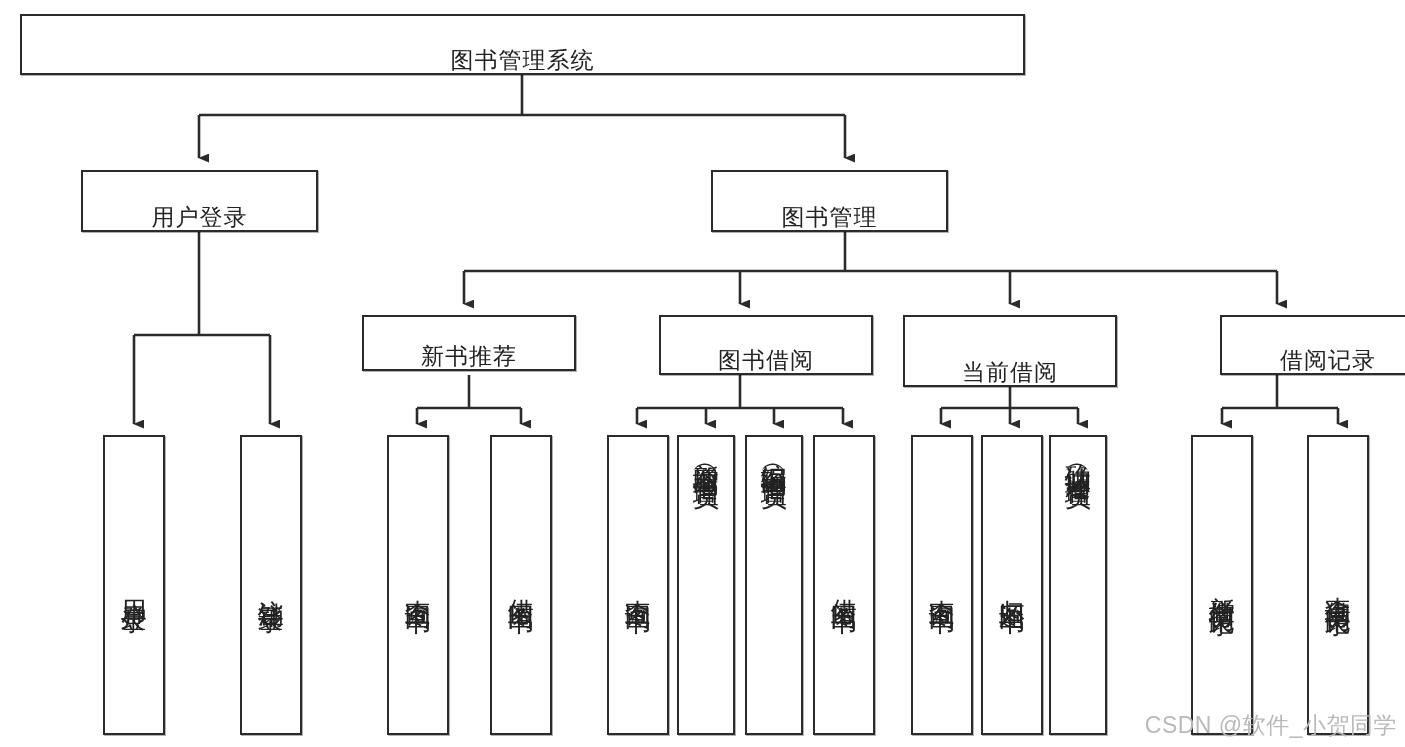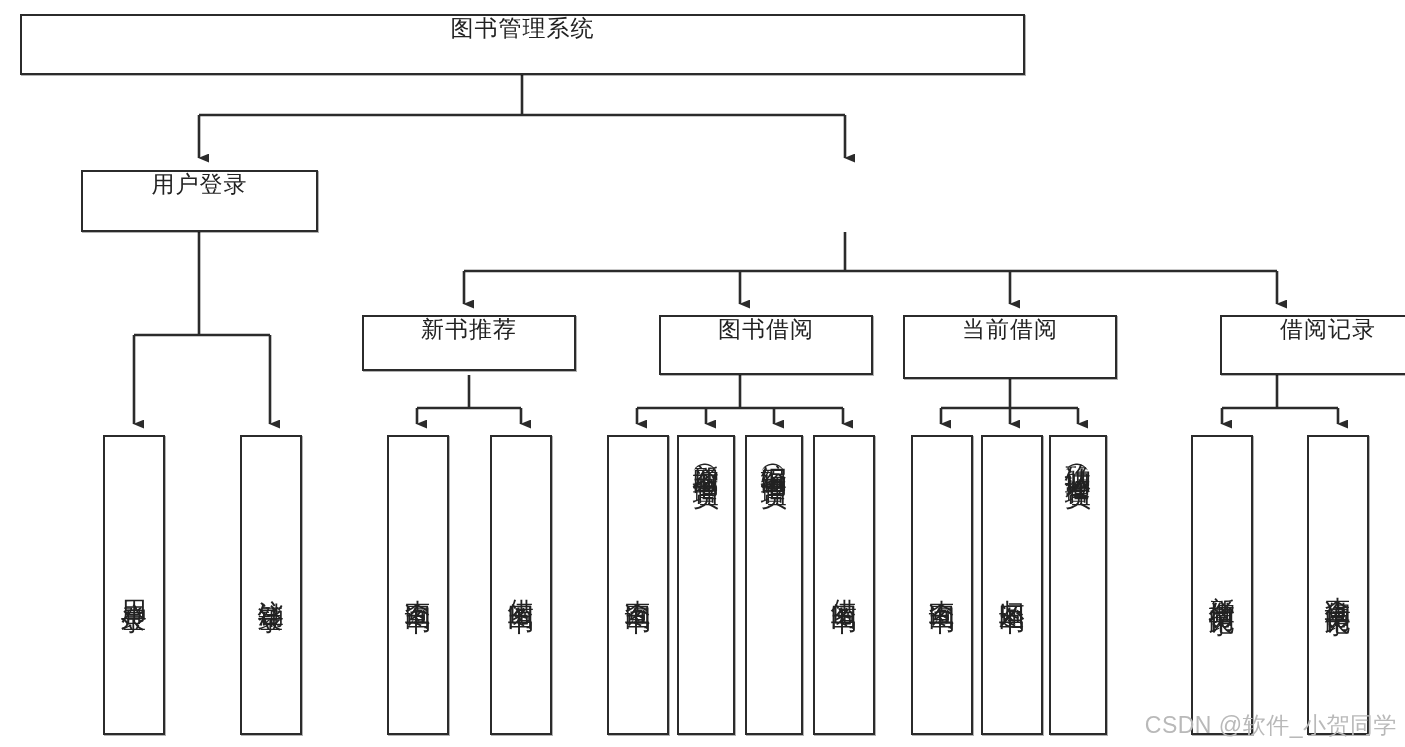--- a/index.html
+++ b/index.html
@@ -26,21 +26,21 @@
     width: 1405px;
     height: 747px;
     pointer-events: none;
   }
   .node {
     position: absolute;
     box-sizing: border-box;
     background: #ffffff;
     border: 2px solid #2b2b2b;
     display: flex;
-    align-items: flex-start;
+    align-items: flex-end;
     justify-content: center;
     box-shadow: 1px 1px 0 rgba(0,0,0,0.30);
   }
   .node-label {
     color: #222222;
     letter-spacing: 1px;
     white-space: pre;
   }
   .node.horizontal .node-label {
     font-size: 23px;
@@ -128,28 +128,31 @@
     </g>
   </svg>
 
   <div class="node horizontal" style="left:20px; top:14px; width:1005px; height:61px;">
     <span class="node-label">图书管理系统</span>
   </div>
 
   <div class="node horizontal" style="left:81px; top:170px; width:237px; height:62px;">
     <span class="node-label">用户登录</span>
   </div>
+  <div class="node horizontal" style="left:711px; top:170px; width:237px; height:62px;">
+    <span class="node-label">图书管理</span>
+  </div>
 
   <div class="node horizontal" style="left:362px; top:315px; width:214px; height:56px;">
     <span class="node-label">新书推荐</span>
   </div>
   <div class="node horizontal" style="left:633px; top:315px; width:214px; height:60px;margin-left:26px;">
     <span class="node-label">图书借阅</span>
   </div>
-  <div class="node horizontal" style="left:903px; top:315px; width:214px; height:64px;">
+  <div class="node horizontal" style="left:903px; top:315px; width:214px; height:72px;">
     <span class="node-label">当前借阅</span>
   </div>
   <div class="node horizontal" style="left:1220px; top:315px; width:216px; height:60px;">
     <span class="node-label">借阅记录</span>
   </div>
 
   <div class="node vertical centered" style="left:103px; top:435px; width:62px; height:300px;">
     <span class="node-label">用户登录</span>
   </div>
   <div class="node vertical centered" style="left:240px; top:435px; width:62px; height:300px;">

